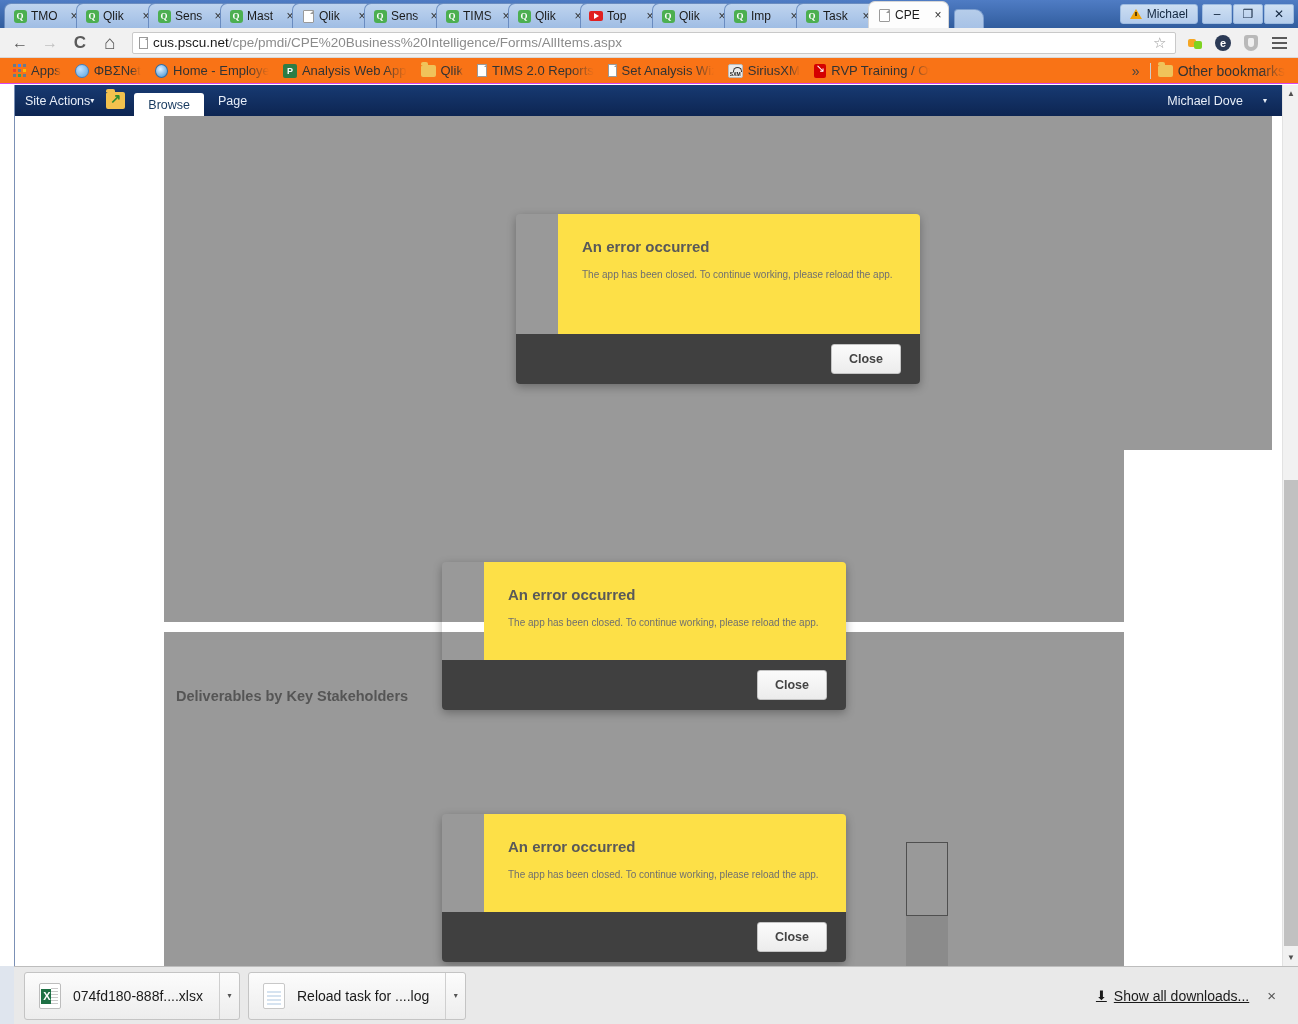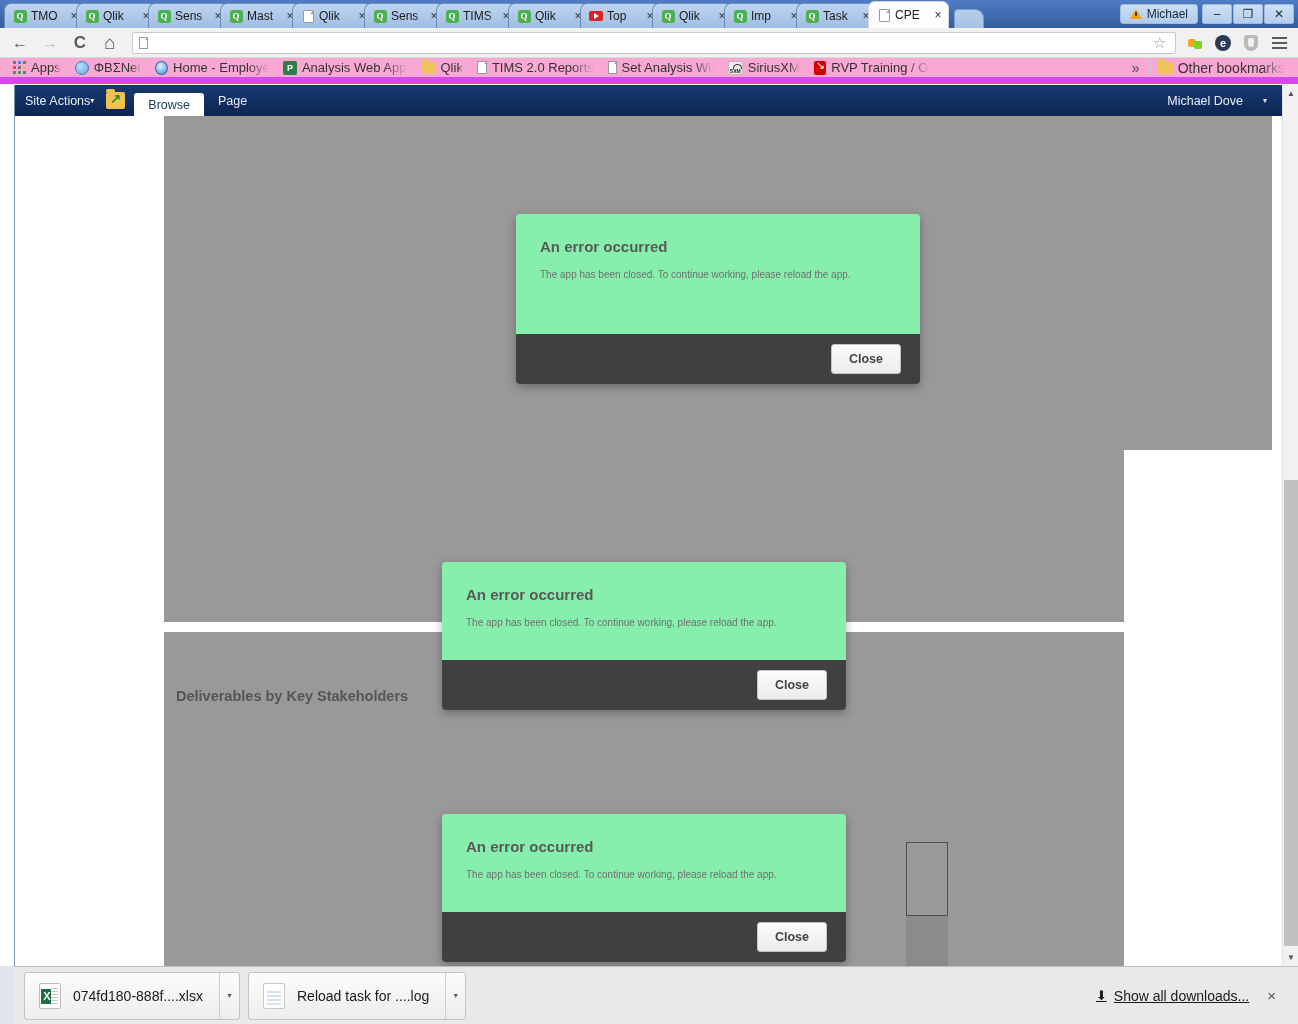--- a/index.html
+++ b/index.html
@@ -127,21 +127,21 @@
     display:flex;align-items:center;justify-content:center;font-weight:bold;}
   .ic-shield{width:14px;height:16px;background:#b9b9b9;border-radius:3px 3px 7px 7px;
     display:flex;align-items:center;justify-content:center;}
   .ic-shield span{width:6px;height:9px;background:#efefef;border-radius:2px 2px 4px 4px;display:block;}
   .ic-menu{display:flex;flex-direction:column;gap:3px;}
   .ic-menu i{display:block;width:15px;height:2px;background:#5a5a5a;}
 
   
   .bookmarks{
     position:absolute;left:0;top:58px;width:1298px;height:26px;
-    background:#f9a8d4;border-bottom:7px solid #d946ef;
+    background:#f97316;border-bottom:1px solid #d946ef;
     display:flex;align-items:center;padding:0 6px;gap:0px;overflow:hidden;
   }
   .bmk{display:flex;align-items:center;gap:5px;height:22px;padding:0 7px;font-size:13px;color:#333;
     white-space:nowrap;max-width:150px;overflow:hidden;}
   .bmk .blabel{overflow:hidden;white-space:nowrap;
     -webkit-mask-image:linear-gradient(to right,#000 78%,transparent 100%);
     mask-image:linear-gradient(to right,#000 78%,transparent 100%);}
   .bmk-apps-grid{width:13px;height:13px;display:grid;grid-template-columns:repeat(3,3px);
     grid-template-rows:repeat(3,3px);gap:2px;}
   .bmk-apps-grid i{display:block;width:3px;height:3px;background:#6a7a8a;}
@@ -201,21 +201,21 @@
 
   .panel3-title{
     position:absolute;left:12px;top:56px;font-size:14.5px;font-weight:bold;color:#555555;
     font-family:"Liberation Sans",sans-serif;
   }
   .panel3-bar-outline{position:absolute;left:742px;top:210px;width:42px;height:74px;border:1px solid #4f4f4f;}
   .panel3-bar-fill{position:absolute;left:742px;top:284px;width:42px;height:74px;background:#8b8b8b;}
 
   
   .modal{position:absolute;border-radius:4px;box-shadow:0 3px 10px rgba(0,0,0,.3);overflow:hidden;}
-  .modal-body{background:#86efac;padding:24px 24px 22px 24px;}
+  .modal-body{background:#fde047;padding:24px 24px 22px 24px;margin-left:42px;}
   .modal-title{font-size:15px;font-weight:bold;color:#595959;margin-bottom:12px;
     font-family:"Liberation Sans",sans-serif;}
   .modal-text{font-size:10px;color:#6f6f6f;line-height:1.52;font-family:"Liberation Sans",sans-serif;}
   .modal-footer{background:#404040;padding:10px 19px;display:flex;justify-content:flex-end;}
   .btn-close{
     background:linear-gradient(#fbfbfb,#ececec);border:1px solid #c4c4c4;border-radius:3px;
     font-size:12.5px;font-weight:bold;color:#444;padding:7px 17px;
     font-family:"Liberation Sans",sans-serif;
   }
   #dlg1{left:516px;top:129px;width:404px;}
@@ -378,20 +378,21 @@
   </div>
 </div>
 
 <div class="toolbar">
   <div class="navbtn">←</div>
   <div class="navbtn disabled">→</div>
   <div class="navbtn" style="font-size:17px;font-weight:bold;">C</div>
   <div class="navbtn" style="font-size:19px;">⌂</div>
   <div class="omnibox">
     <span class="omni-doc"></span>
+    <span class="urltext"><b>cus.pscu.net</b><span>/cpe/pmdi/CPE%20Business%20Intelligence/Forms/AllItems.aspx</span></span>
     <span class="star" style="margin-left:auto;">☆</span>
   </div>
   <div class="tb-icon">
       <span class="ic-ext"></span>
     </div>
   <div class="tb-icon">
       <span class="ic-circ">e</span>
     </div>
   <div class="tb-icon">
       <span class="ic-shield">

